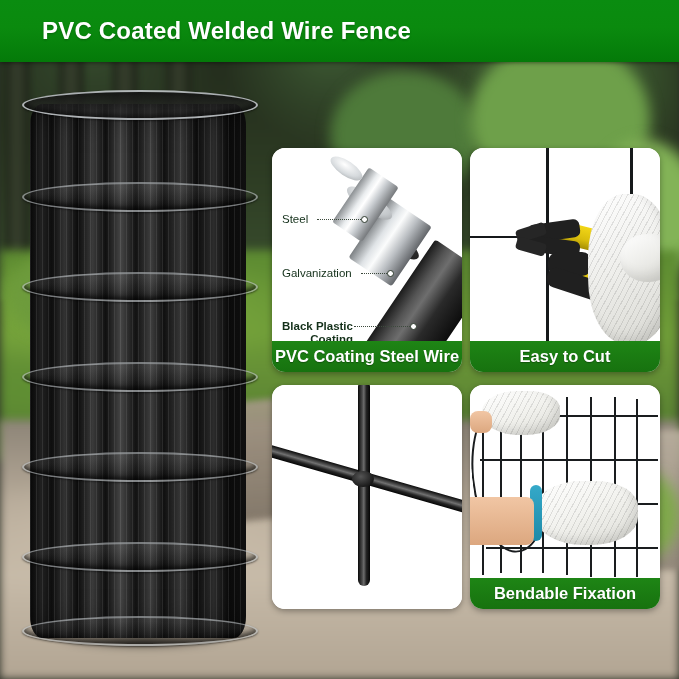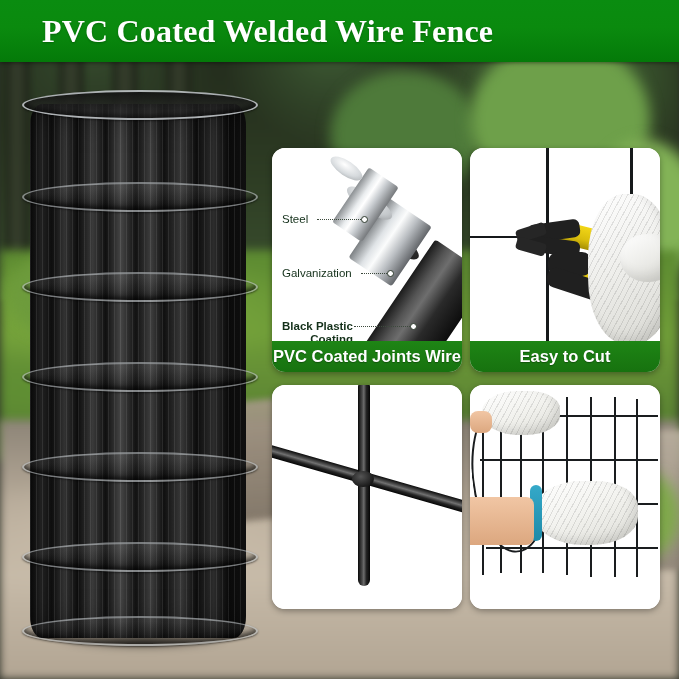--- a/index.html
+++ b/index.html
@@ -59,25 +59,24 @@
 
   
   .banner{
     position:absolute;left:0;top:0;width:679px;height:62px;
     background:linear-gradient(180deg,#0a8c10 0%, #0a8a0e 45%, #047a09 100%);
     display:flex;align-items:center;
     box-shadow:0 1px 4px rgba(0,0,0,.45);
     z-index:20;
   }
   .banner-title{
-    color:#ffffff;font-size:32px;font-weight:bold;
+    color:#ffffff;font-size:24px;font-weight:bold;
     letter-spacing:.2px;padding-left:42px;line-height:1;
     text-shadow:0 1px 2px rgba(0,0,0,.25);
     white-space:nowrap;
-    font-family:Liberation Serif, serif;
   }
 
   
   .product{position:absolute;left:22px;top:86px;width:232px;height:565px;z-index:8;}
   .roll-body{
     position:absolute;left:8px;top:18px;width:216px;height:534px;
     background:
       linear-gradient(90deg,
         #0e0e0e 0%, #2c2c2c 5%, #101010 10%, #343434 16%,
         #0d0d0d 22%, #3a3a3a 29%, #101010 35%, #454545 42%,
@@ -298,21 +297,21 @@
           <div class="lead" style="left:89px;top:125px;width:28px;"></div>
           <div class="lead-dot" style="left:115px;top:122px;"></div>
           <div class="lbl l2">Galvanization</div>
 
           <div class="lead" style="left:82px;top:178px;width:58px;"></div>
           <div class="lead-dot" style="left:138px;top:175px;"></div>
           <div class="lbl l3">Black Plastic
 Coating</div>
         </div>
       </div>
-      <div class="panel-cap">PVC Coated Joints Wire</div>
+      <div class="panel-cap">PVC Coating Steel Wire</div>
     </div>
 
     <div class="panel p2">
       <div class="panel-art">
         <div class="grid-line" style="left:76px;top:0;width:3px;height:193px;"></div>
         <div class="grid-line" style="left:160px;top:0;width:3px;height:193px;"></div>
         <div class="grid-line" style="left:0;top:88px;width:84px;height:2px;"></div>
 
         <div class="plier-handle" style="left:88px;top:82px;width:78px;height:22px;transform:rotate(14deg);"></div>
         <div class="plier-handle" style="left:96px;top:128px;width:74px;height:22px;transform:rotate(26deg);"></div>
@@ -358,20 +357,21 @@
           <div class="bend-glove" style="left:12px;top:6px;width:78px;height:44px;"></div>
           <div class="glove-tex" style="left:12px;top:6px;width:78px;height:44px;border-radius:46% 40% 44% 48%;"></div>
           <div class="bend-arm" style="left:0px;top:26px;width:22px;height:22px;"></div>
 
           <div class="bend-glove" style="left:64px;top:96px;width:104px;height:64px;"></div>
           <div class="glove-tex" style="left:64px;top:96px;width:104px;height:64px;border-radius:46% 40% 44% 48%;"></div>
           <div class="bend-cuff" style="left:60px;top:100px;width:12px;height:56px;border-radius:6px;"></div>
           <div class="bend-arm" style="left:0px;top:112px;width:64px;height:48px;border-radius:0 8px 8px 0;"></div>
         </div>
       </div>
+      <div class="panel-cap">Bendable Fixation</div>
     </div>
 
   </div>
 
   <div class="banner">
     <div class="banner-title">PVC Coated Welded Wire Fence</div>
   </div>
 
 </div>
 

